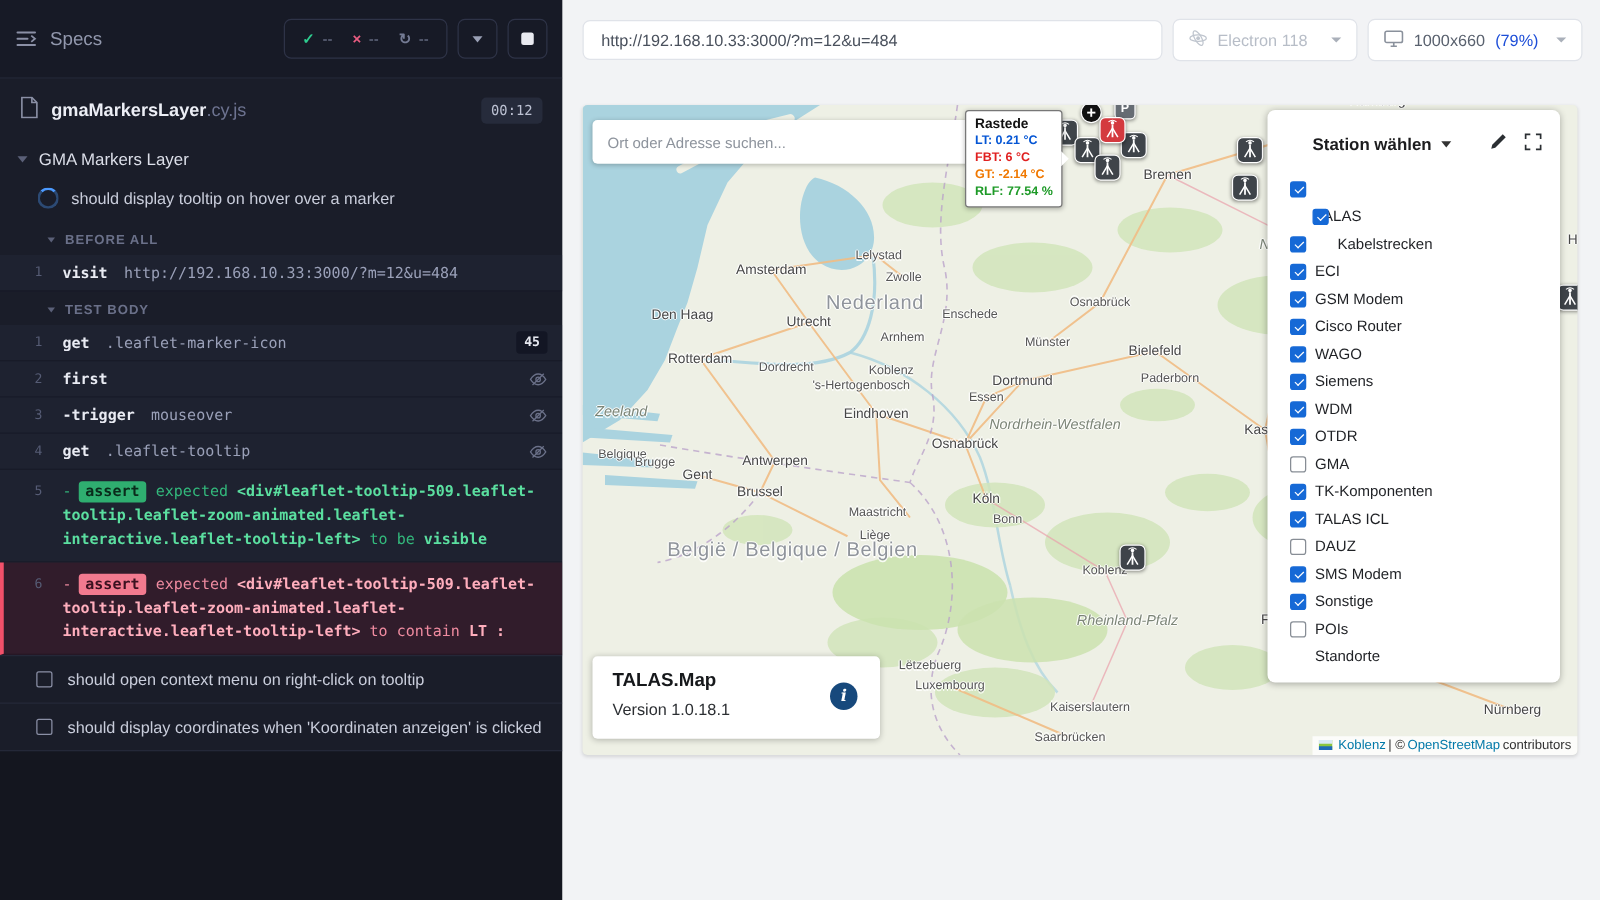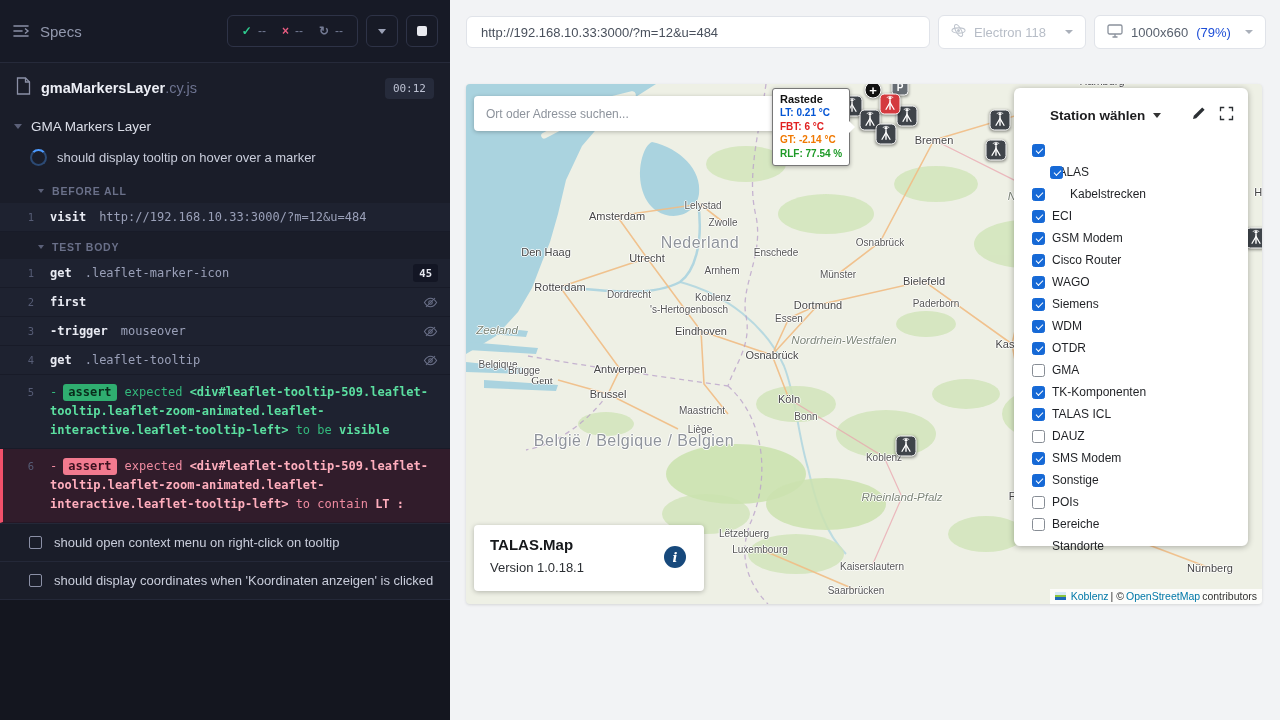--- a/index.html
+++ b/index.html
@@ -378,21 +378,21 @@
           <span class="map-label small" style="left: 223px; top: 225px;">'s-Hertogenbosch</span>
           <span class="map-label small" style="left: 323px; top: 234px;">Essen</span>
           <span class="map-label region" style="left: 31px; top: 246px;">Zeeland</span>
           <span class="map-label city" style="left: 235px; top: 247px;">Eindhoven</span>
           <span class="map-label region" style="left: 378px; top: 256px;">Nordrhein-Westfalen</span>
           <span class="map-label city" style="left: 546px; top: 260px;">Kassel</span>
           <span class="map-label city" style="left: 306px; top: 271px;">Osnabrück</span>
           <span class="map-label small" style="left: 32px; top: 280px;">Belgique</span>
           <span class="map-label city" style="left: 154px; top: 285px;">Antwerpen</span>
           <span class="map-label small" style="left: 58px; top: 286px;">Brugge</span>
-          <span class="map-label city" style="left: 76px; top: 296px; font-family: Liberation Serif, serif;">Gent</span>
+          <span class="map-label city" style="left: 92px; top: 296px;">Gent</span>
           <span class="map-label city" style="left: 142px; top: 310px;">Brussel</span>
           <span class="map-label city" style="left: 323px; top: 315px;">Köln</span>
           <span class="map-label small" style="left: 236px; top: 326px;">Maastricht</span>
           <span class="map-label small" style="left: 340px; top: 332px;">Bonn</span>
           <span class="map-label small" style="left: 212px; top: 345px; padding-left: 44px;">Liège</span>
           <span class="map-label country" style="left: 168px; top: 357px;">België / Belgique / Belgien</span>
           <span class="map-label region" style="left: 590px; top: 362px;">Hessen</span>
           <span class="map-label small" style="left: 418px; top: 373px;">Koblenz</span>
           <span class="map-label city" style="left: 574px; top: 412px;">Frankfurt am</span>
           <span class="map-label region" style="left: 436px; top: 413px;">Rheinland-Pfalz</span>
@@ -571,24 +571,20 @@
             <label class="chk-row">
               <span class="chk on"></span>
               <span class="chk-label">Sonstige</span>
             </label>
             <label class="chk-row">
               <span class="chk on"></span>
               <span class="chk-label">POIs</span>
             </label>
             <label class="chk-row">
               <span class="chk"></span>
-              <span class="chk-label">Bereiche</span>
-            </label>
-            <label class="chk-row">
-              <span class="chk"></span>
               <span class="chk-label">Standorte</span>
             </label>
           </div>
       </div>
 
       <div class="version-box">
         <div class="vb-title">TALAS.Map</div>
         <div class="vb-version">Version 1.0.18.1</div>
         <span class="info-icon">i</span>
       </div>

